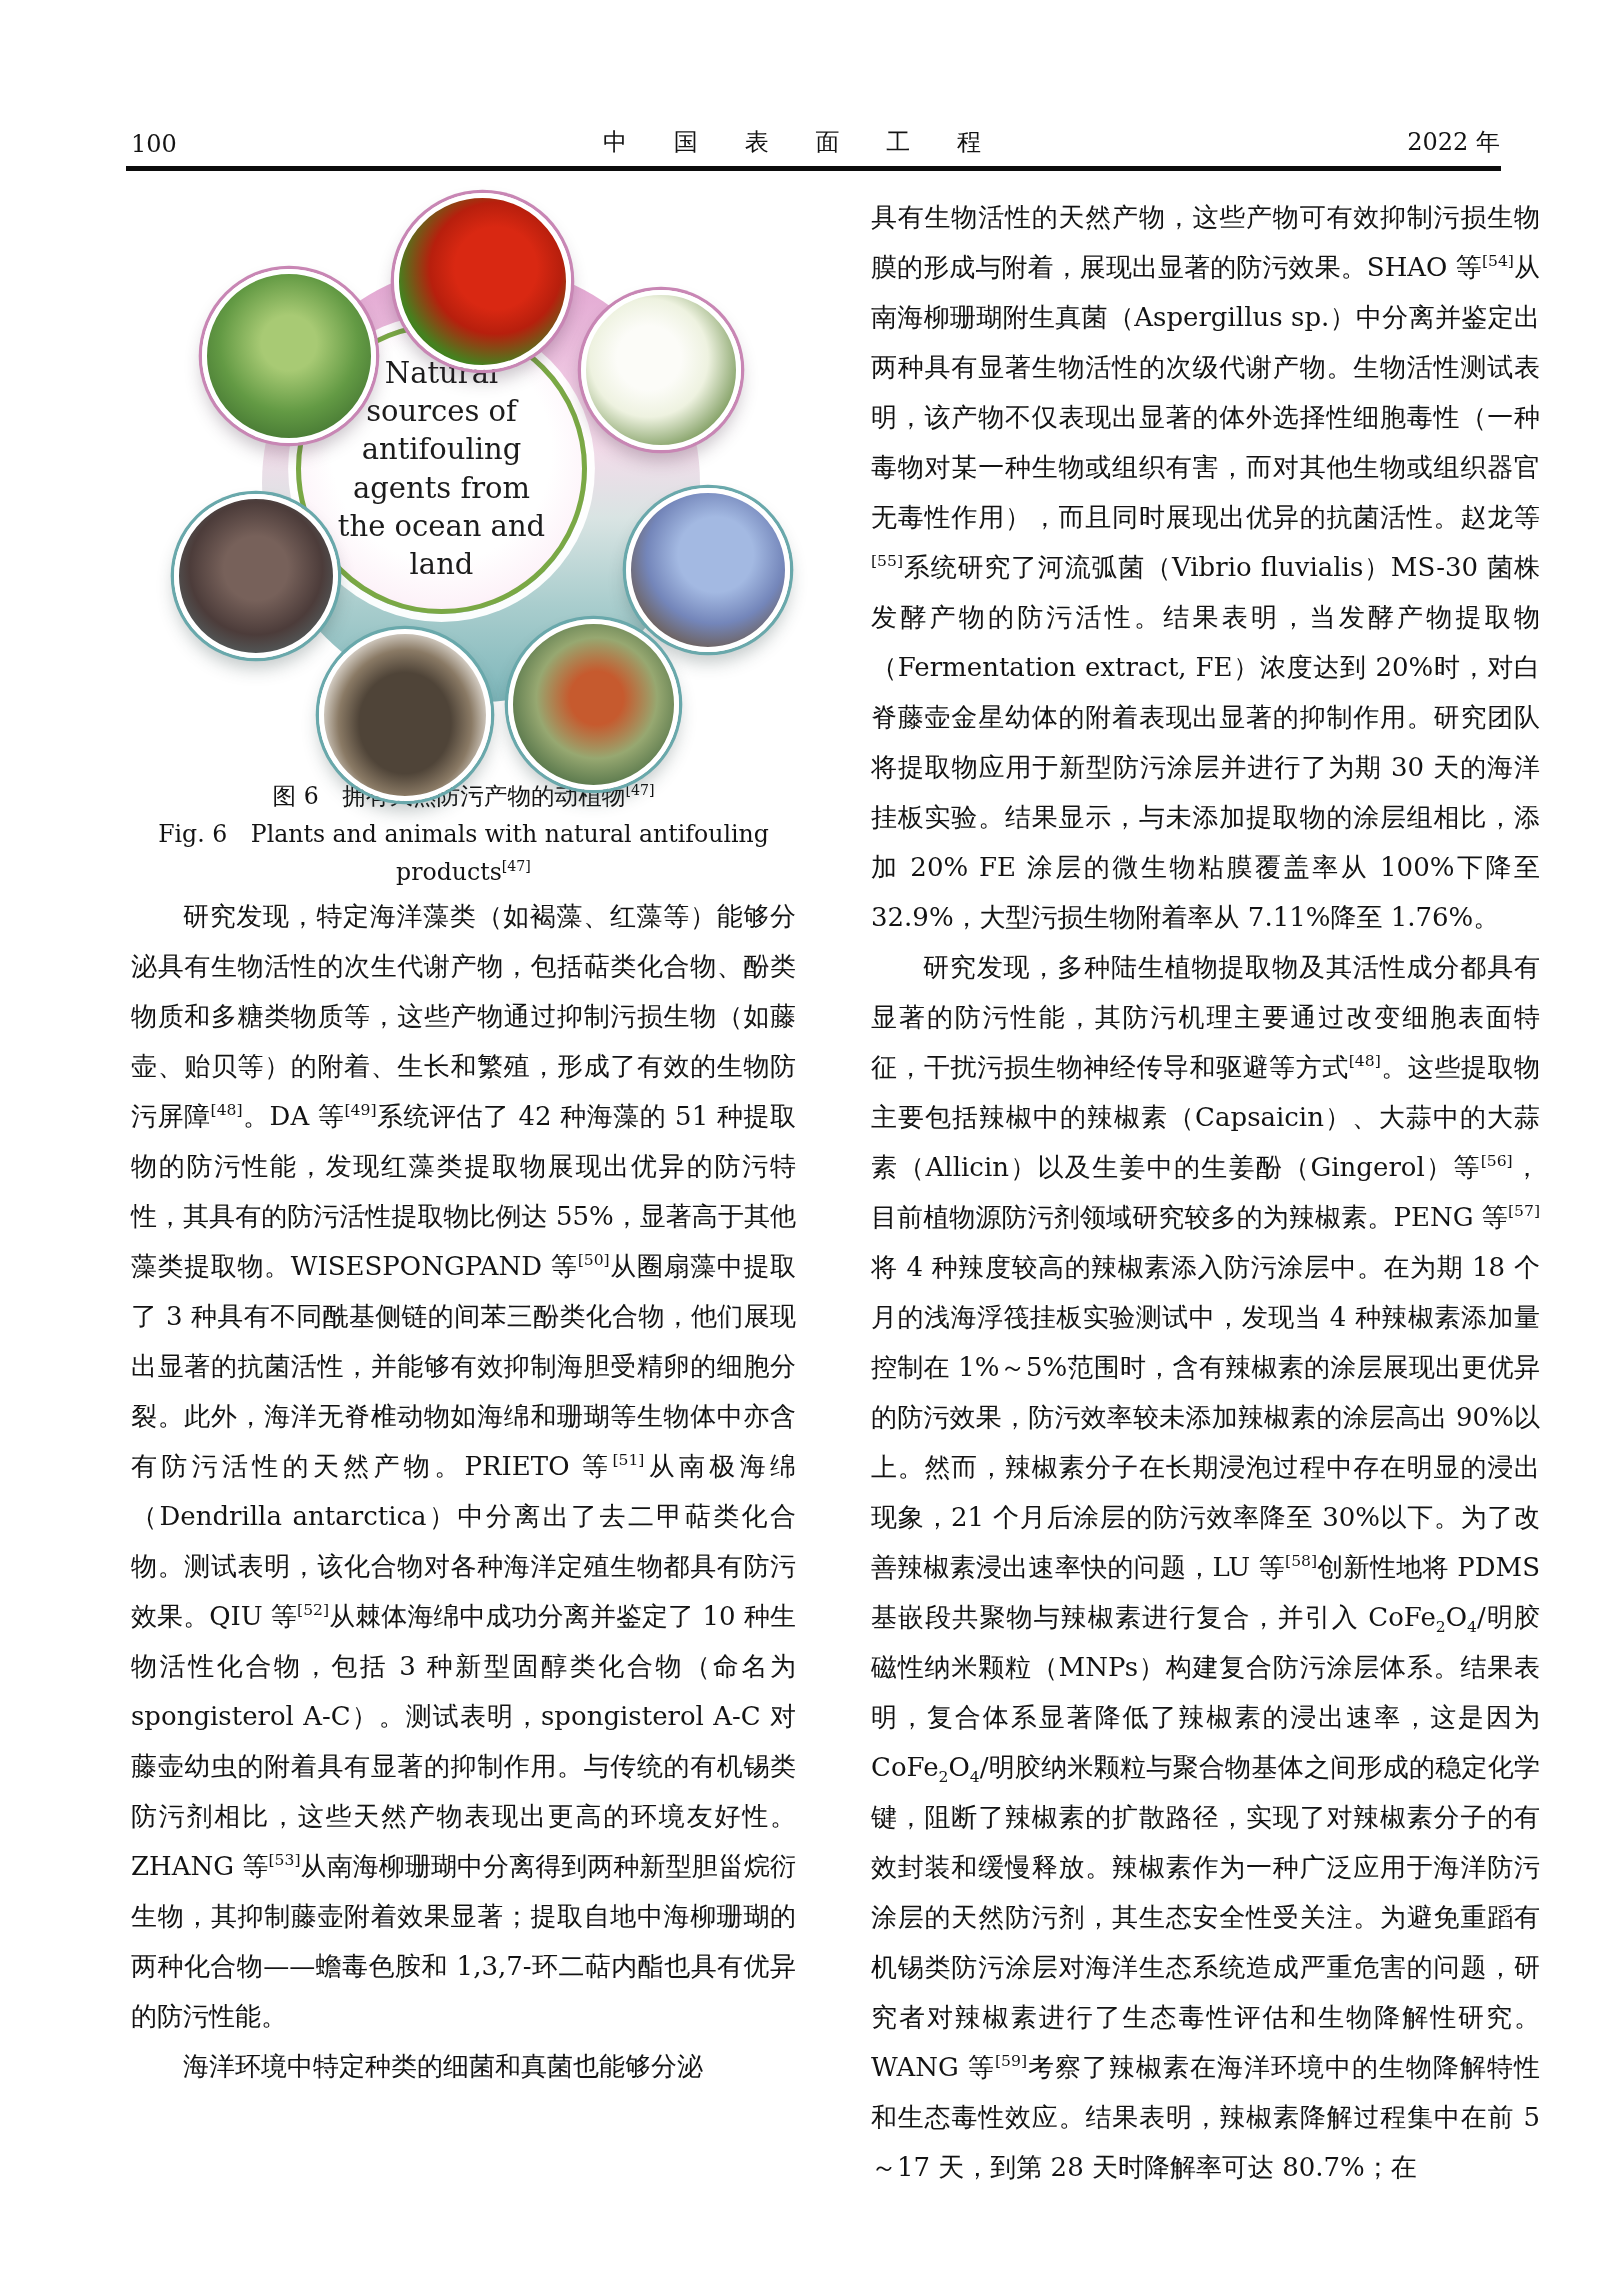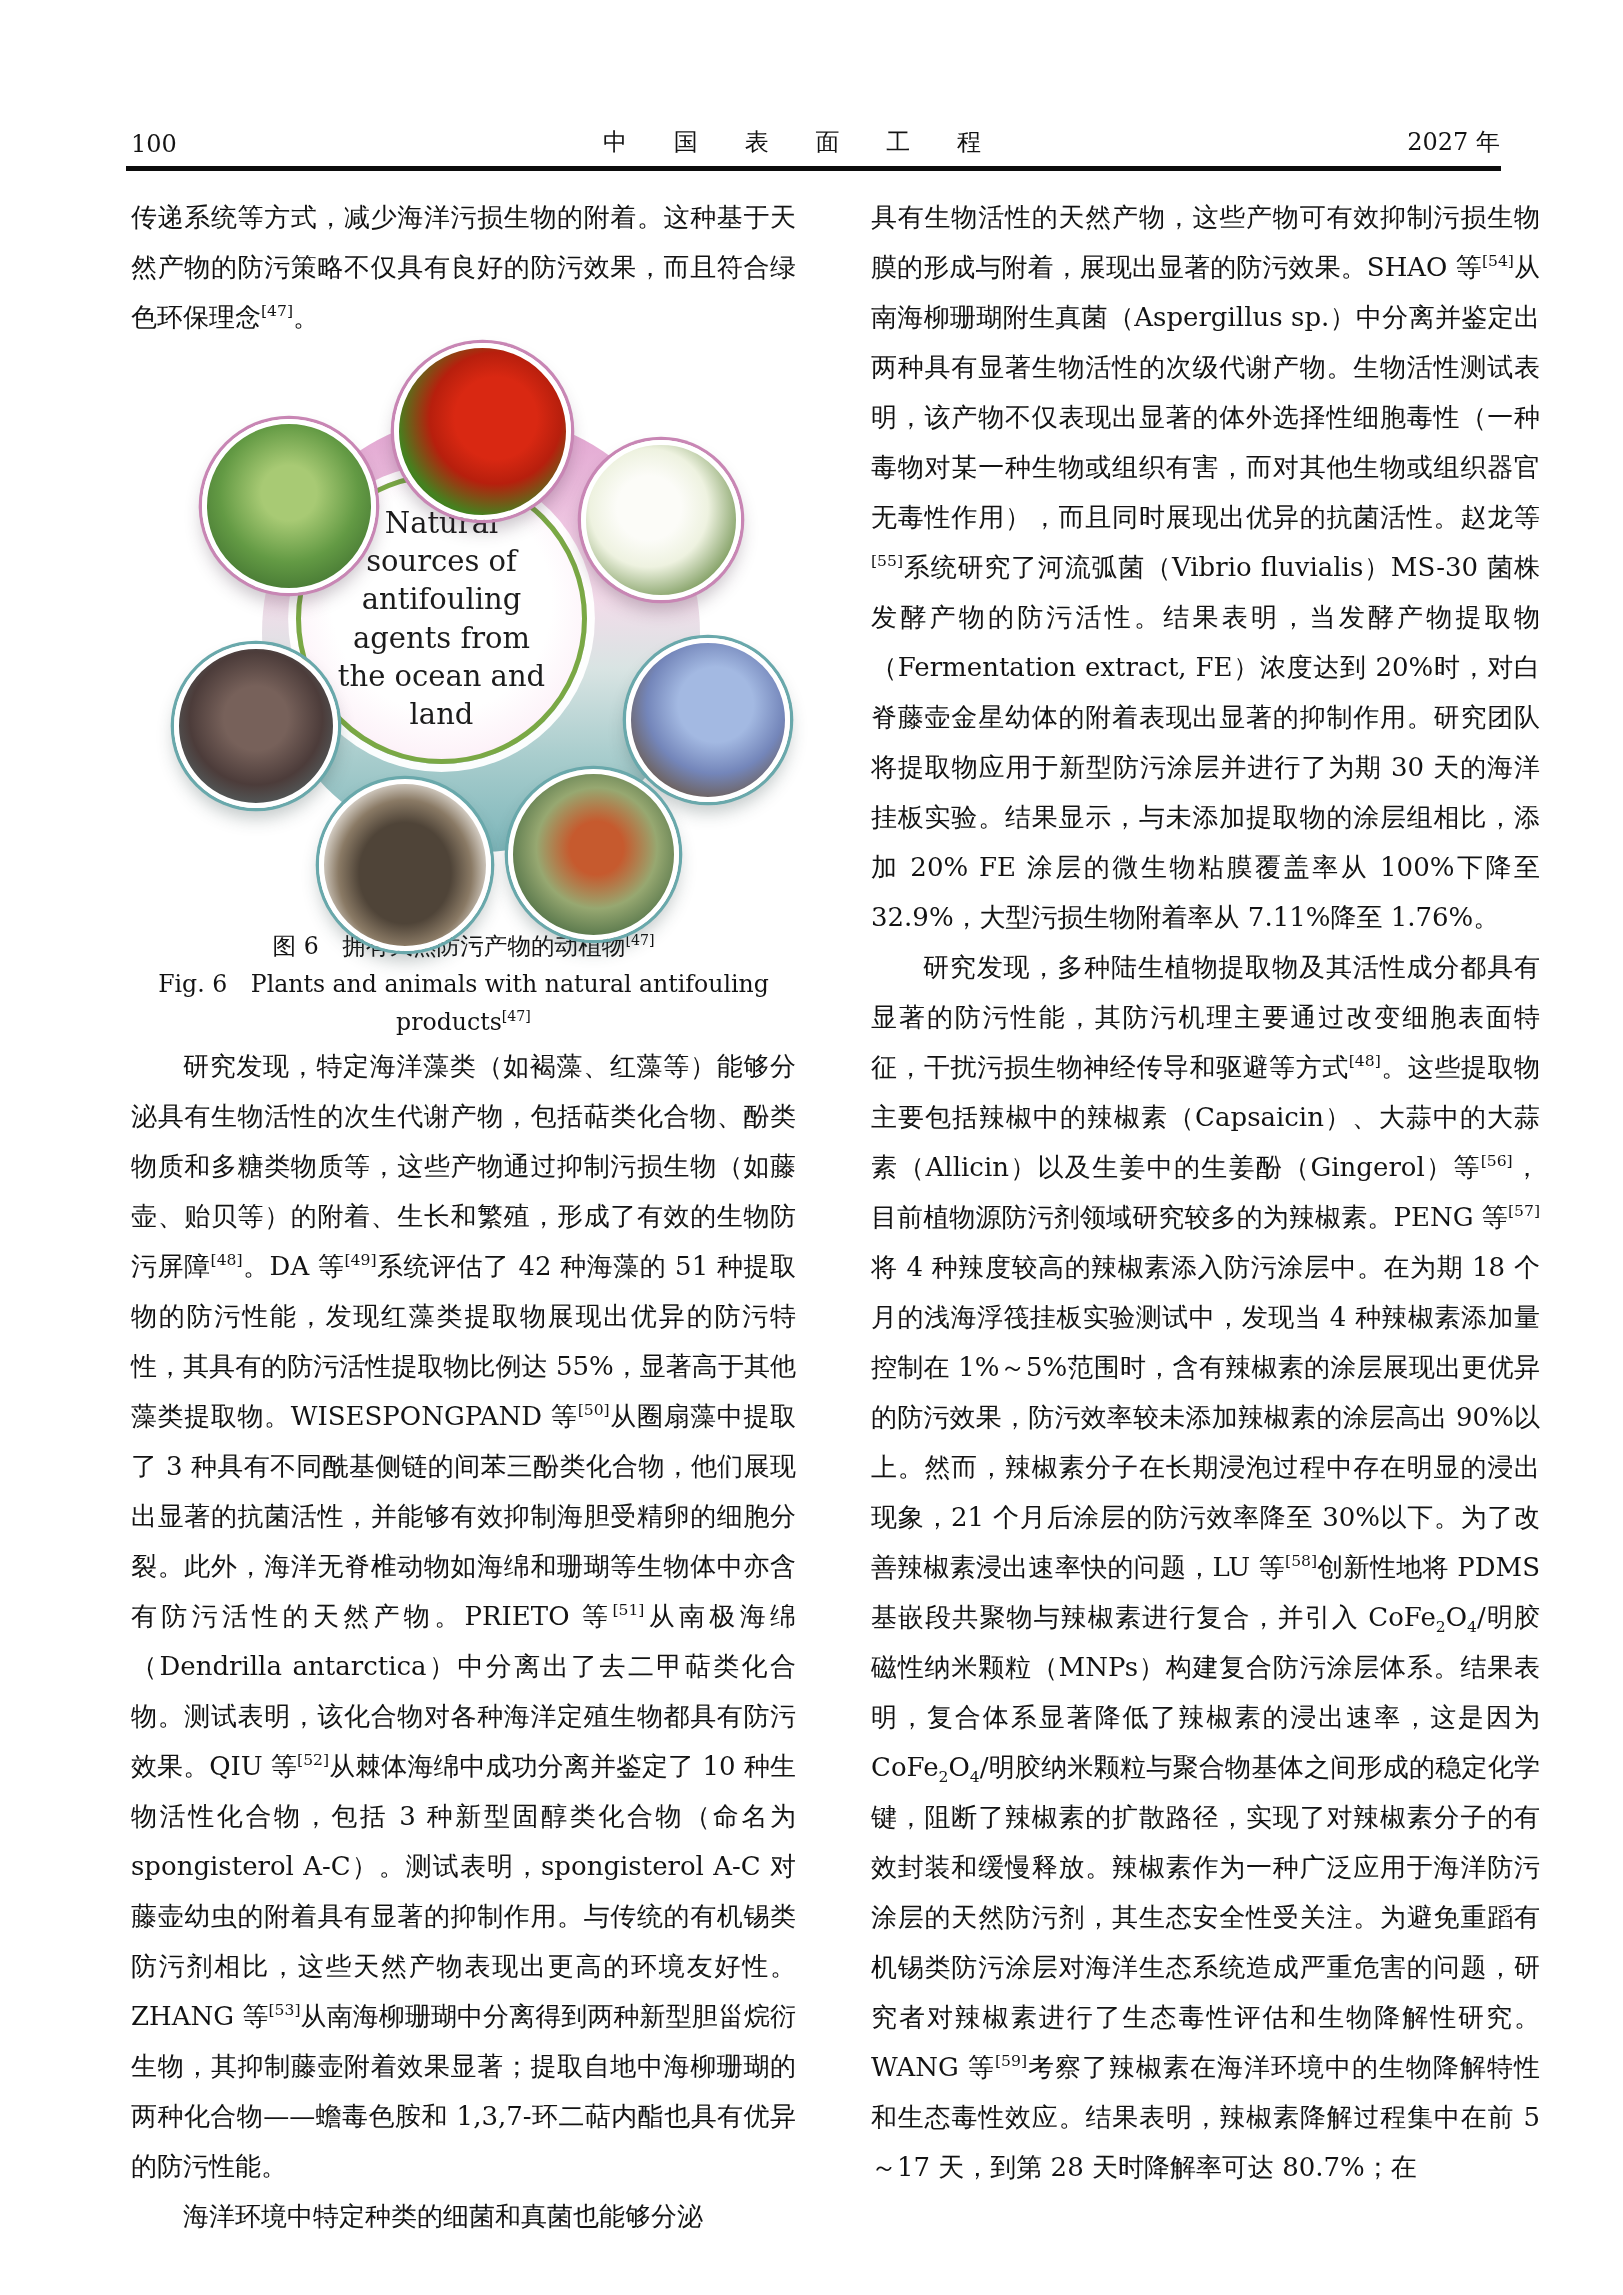--- a/index.html
+++ b/index.html
@@ -78,26 +78,25 @@
   .cap { text-align:center; font-size:23.6px; line-height:38px; }
 </style>
 </head>
 <body>
 
 <div class="page">
 
   <header class="page-header">
     <span class="page-num">100</span>
     <span class="journal-title">中 国 表 面 工 程</span>
-    <span class="year">2027 年</span>
+    <span class="year">2022 年</span>
   </header>
   <div class="header-rule"></div>
 
   <section class="col col-left">
-    <p class="body-text no-indent">传递系统等方式，减少海洋污损生物的附着。这种基于天然产物的防污策略不仅具有良好的防污效果，而且符合绿色环保理念<sup>[47]</sup>。</p>
 
     <figure class="fig">
       <div class="fig-canvas">
         <div class="big-circle"></div>
         <div class="inner-circle">
           <div class="inner-text">Natural sources of antifouling agents from the ocean and land</div>
         </div>
         <div class="photo ring-pink photo-plant"></div>
         <div class="photo ring-pink photo-chili"></div>
         <div class="photo ring-pink photo-flowers"></div>

